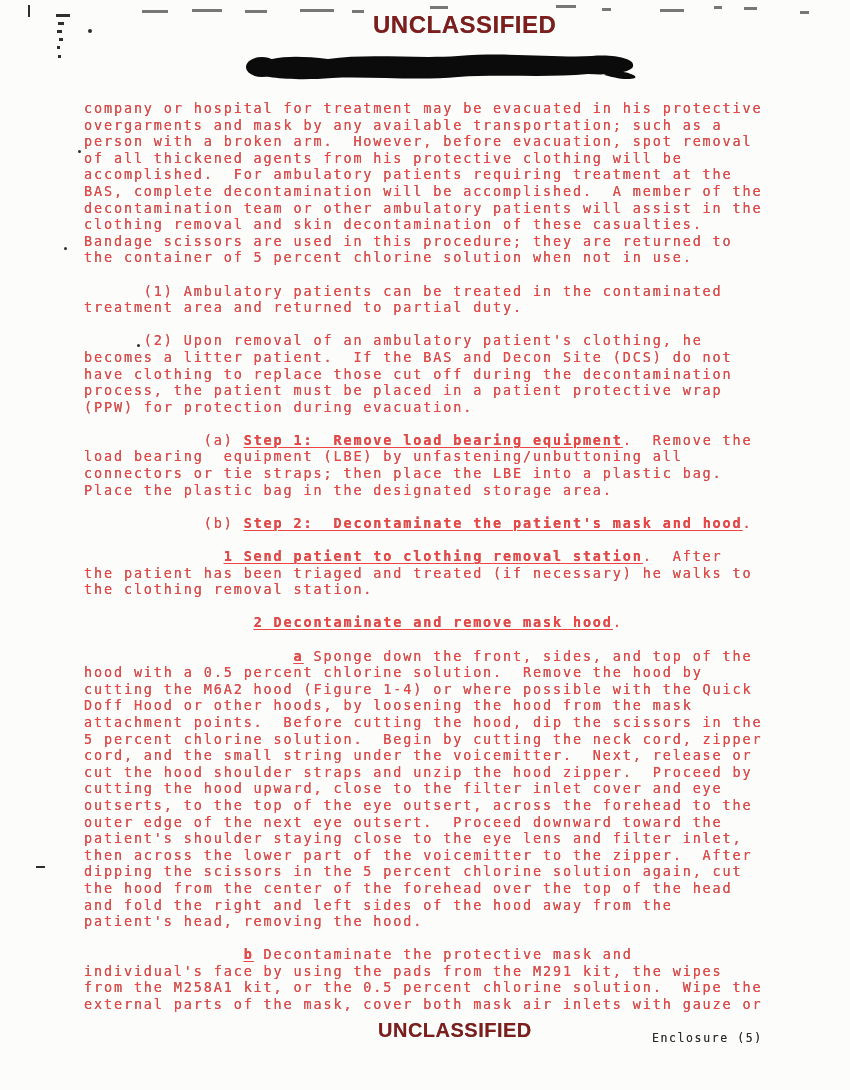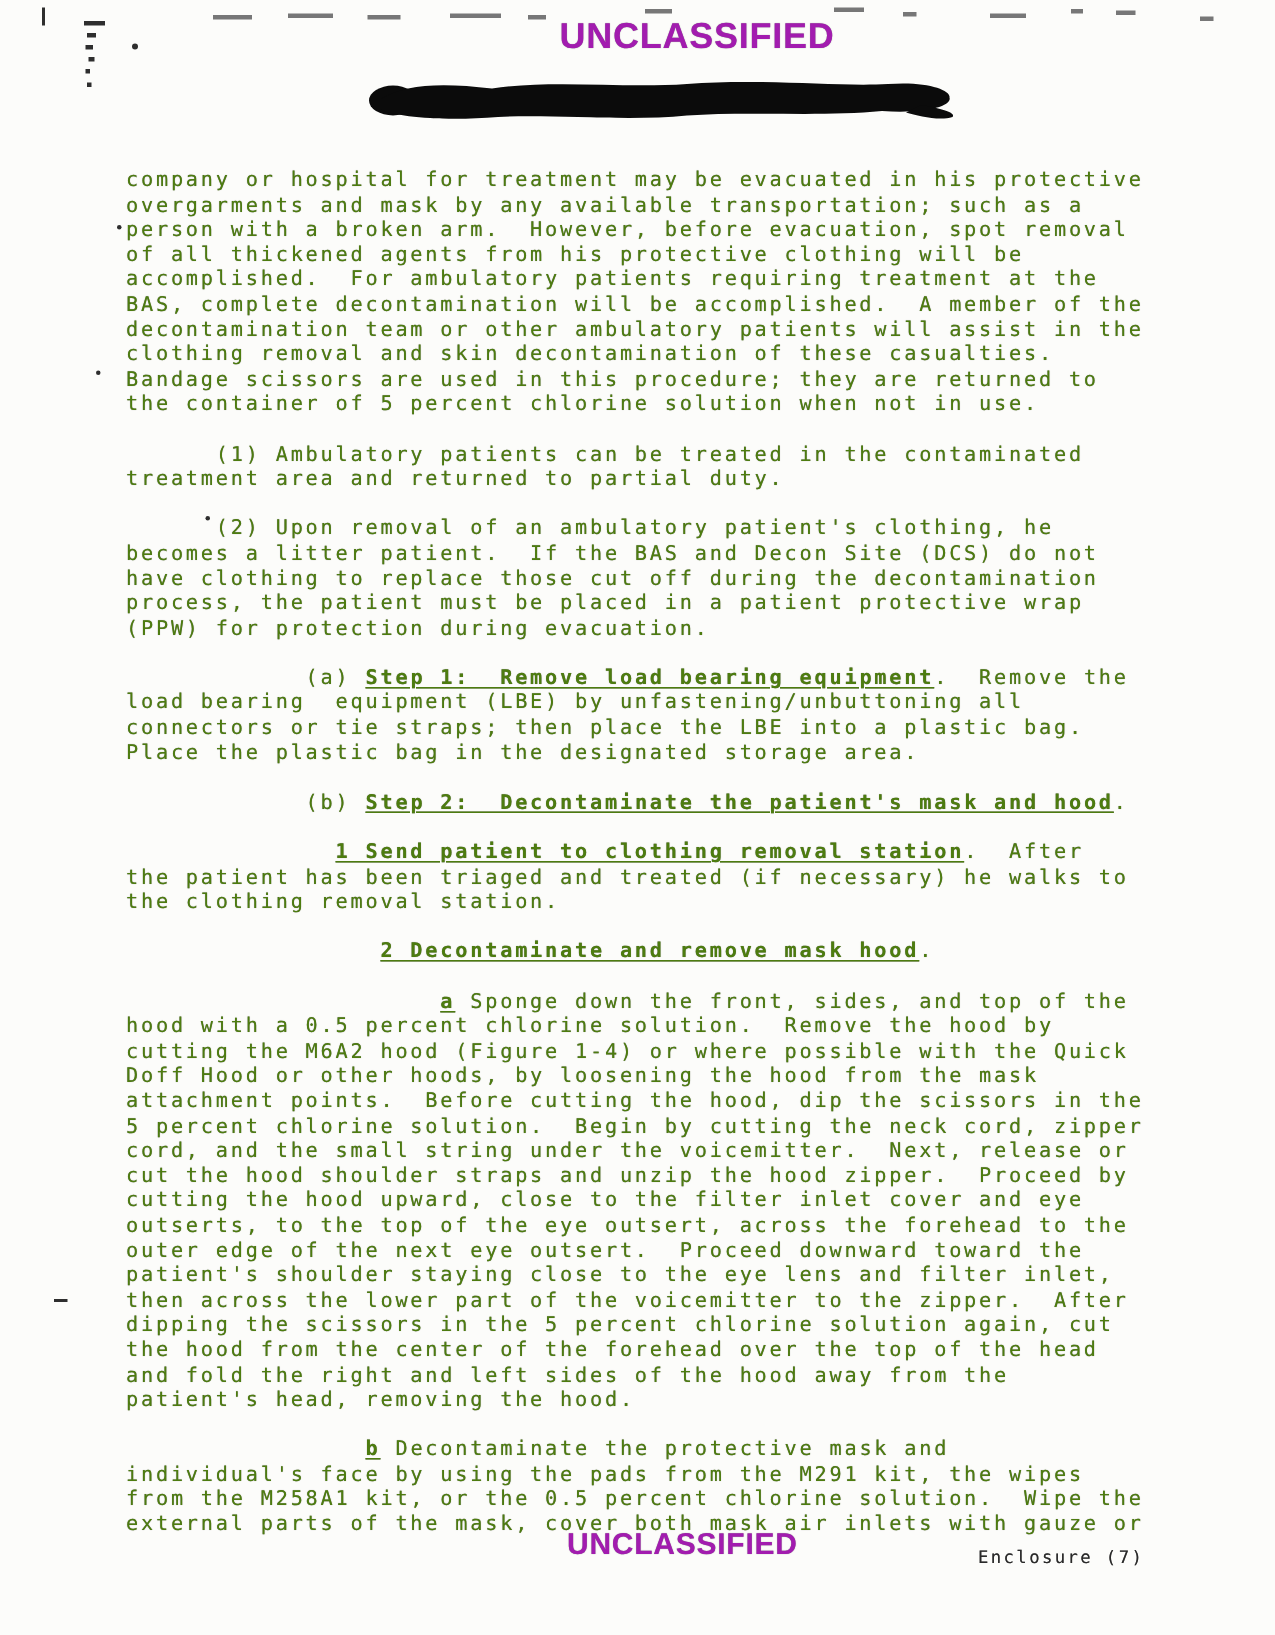--- a/index.html
+++ b/index.html
@@ -2,31 +2,31 @@
 <html><head>
 <meta charset="utf-8">
 <style>
   html,body { margin:0; padding:0; background:#e8e8e4; }
   .page {
     position:relative; width:850px; height:1090px; margin:0 auto;
     background:#fcfcfa; overflow:hidden;
     font-family:"DejaVu Sans Mono", monospace;
   }
   .doc {
-    position:absolute; left:84px; top:112px;
+    position:absolute; left:84px; top:100px;
     font-size:13.5px; line-height:16.6px; letter-spacing:1.85px;
-    color:#4d7c0f; white-space:pre;
+    color:#ef4444; white-space:pre;
     text-shadow:0 0 0.5px rgba(10,10,10,0.55);
   }
   .para { margin:0 0 16.6px 0; }
   .line { height:16.6px; }
   .u { text-decoration:underline; text-decoration-thickness:1.2px; text-underline-offset:2px;font-weight:bold; }
   .classification {
     position:absolute; font-family:"Liberation Sans", sans-serif;
-    font-weight:700; color:#a21caf; letter-spacing:0.5px;
+    font-weight:700; color:#7f1d1d; letter-spacing:0.5px;
     text-shadow:0 0 0.6px rgba(0,0,0,0.5);
   }
   .classification.top { left:373px; top:11px; font-size:24px; }
   .classification.bottom { left:378px; top:1019px; font-size:20px; }
   .enclosure {
     position:absolute; left:652px; top:1031px;
     font-size:11.5px; letter-spacing:1.6px; color:#2a2a2a;
     font-family:"DejaVu Sans Mono", monospace;
     text-shadow:0 0 0.4px rgba(10,10,10,0.5);
   }
@@ -71,15 +71,15 @@
 
   <svg class="redaction" width="394" height="34" viewBox="0 0 394 34">
     <ellipse cx="16" cy="17" rx="16" ry="10" fill="#0b0b0b"></ellipse>
     <path fill="#0b0b0b" d="M8,16 C24,6 48,5 82,9 C122,3 170,9 212,6 C262,2 312,8 346,6 C372,4 388,10 387,15 C389,21 370,26 342,24 C302,28 252,24 212,27 C172,31 122,26 86,28 C50,31 18,28 8,23 Z"></path>
     <path fill="#0b0b0b" d="M368,20 C380,22 392,25 389,28 C380,31 366,27 358,25 Z"></path>
   </svg>
 
   <div class="doc"><div class="para"><div class="line"><span>company or hospital for treatment may be evacuated in his protective</span></div><div class="line"><span>overgarments and mask by any available transportation; such as a</span></div><div class="line"><span>person with a broken arm.  However, before evacuation, spot removal</span></div><div class="line"><span>of all thickened agents from his protective clothing will be</span></div><div class="line"><span>accomplished.  For ambulatory patients requiring treatment at the</span></div><div class="line"><span>BAS, complete decontamination will be accomplished.  A member of the</span></div><div class="line"><span>decontamination team or other ambulatory patients will assist in the</span></div><div class="line"><span>clothing removal and skin decontamination of these casualties.</span></div><div class="line"><span>Bandage scissors are used in this procedure; they are returned to</span></div><div class="line"><span>the container of 5 percent chlorine solution when not in use.</span></div></div><div class="para"><div class="line"><span>      (1) Ambulatory patients can be treated in the contaminated</span></div><div class="line"><span>treatment area and returned to partial duty.</span></div></div><div class="para"><div class="line"><span>      (2) Upon removal of an ambulatory patient's clothing, he</span></div><div class="line"><span>becomes a litter patient.  If the BAS and Decon Site (DCS) do not</span></div><div class="line"><span>have clothing to replace those cut off during the decontamination</span></div><div class="line"><span>process, the patient must be placed in a patient protective wrap</span></div><div class="line"><span>(PPW) for protection during evacuation.</span></div></div><div class="para"><div class="line"><span>            (a) </span><span class="u">Step 1:  Remove load bearing equipment</span><span>.  Remove the</span></div><div class="line"><span>load bearing  equipment (LBE) by unfastening/unbuttoning all</span></div><div class="line"><span>connectors or tie straps; then place the LBE into a plastic bag.</span></div><div class="line"><span>Place the plastic bag in the designated storage area.</span></div></div><div class="para"><div class="line"><span>            (b) </span><span class="u">Step 2:  Decontaminate the patient's mask and hood</span><span>.</span></div></div><div class="para"><div class="line"><span>              </span><span class="u">1 Send patient to clothing removal station</span><span>.  After</span></div><div class="line"><span>the patient has been triaged and treated (if necessary) he walks to</span></div><div class="line"><span>the clothing removal station.</span></div></div><div class="para"><div class="line"><span>                 </span><span class="u">2 Decontaminate and remove mask hood</span><span>.</span></div></div><div class="para"><div class="line"><span>                     </span><span class="u">a</span><span> Sponge down the front, sides, and top of the</span></div><div class="line"><span>hood with a 0.5 percent chlorine solution.  Remove the hood by</span></div><div class="line"><span>cutting the M6A2 hood (Figure 1-4) or where possible with the Quick</span></div><div class="line"><span>Doff Hood or other hoods, by loosening the hood from the mask</span></div><div class="line"><span>attachment points.  Before cutting the hood, dip the scissors in the</span></div><div class="line"><span>5 percent chlorine solution.  Begin by cutting the neck cord, zipper</span></div><div class="line"><span>cord, and the small string under the voicemitter.  Next, release or</span></div><div class="line"><span>cut the hood shoulder straps and unzip the hood zipper.  Proceed by</span></div><div class="line"><span>cutting the hood upward, close to the filter inlet cover and eye</span></div><div class="line"><span>outserts, to the top of the eye outsert, across the forehead to the</span></div><div class="line"><span>outer edge of the next eye outsert.  Proceed downward toward the</span></div><div class="line"><span>patient's shoulder staying close to the eye lens and filter inlet,</span></div><div class="line"><span>then across the lower part of the voicemitter to the zipper.  After</span></div><div class="line"><span>dipping the scissors in the 5 percent chlorine solution again, cut</span></div><div class="line"><span>the hood from the center of the forehead over the top of the head</span></div><div class="line"><span>and fold the right and left sides of the hood away from the</span></div><div class="line"><span>patient's head, removing the hood.</span></div></div><div class="para"><div class="line"><span>                </span><span class="u">b</span><span> Decontaminate the protective mask and</span></div><div class="line"><span>individual's face by using the pads from the M291 kit, the wipes</span></div><div class="line"><span>from the M258A1 kit, or the 0.5 percent chlorine solution.  Wipe the</span></div><div class="line"><span>external parts of the mask, cover both mask air inlets with gauze or</span></div></div></div>
 
   <div class="classification bottom">UNCLASSIFIED</div>
-  <div class="enclosure">Enclosure (7)</div>
+  <div class="enclosure">Enclosure (5)</div>
 
 </div>
 
 </body></html>

